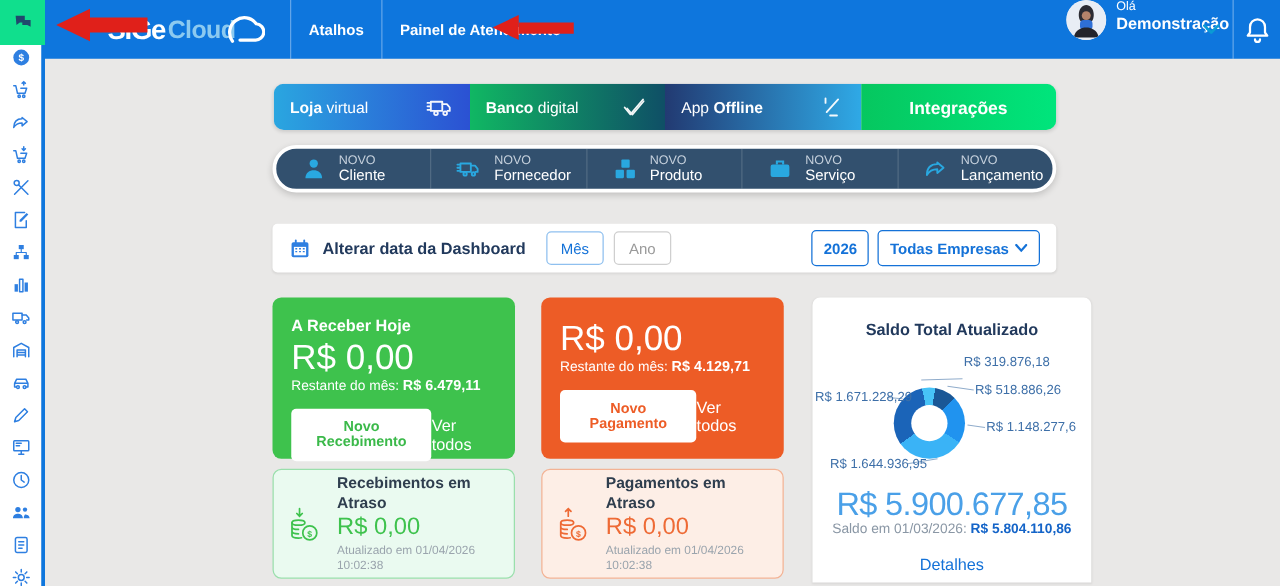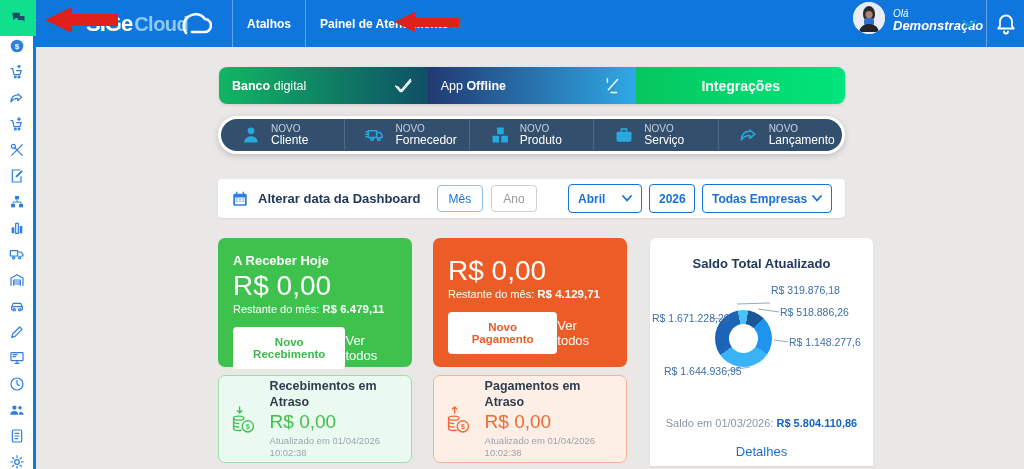--- a/index.html
+++ b/index.html
@@ -17,21 +17,21 @@
 
   
   .topbar { position:absolute; left:36px; top:0; width:988px; height:47px; background:#0e76dd; z-index:20; }
   .logo { position:absolute; left:50px; top:11px; display:flex; align-items:center; cursor:pointer; }
   .logo-sige { color:#ffffff; font-weight:bold; font-size:22px; letter-spacing:-1px; }
   .logo-cloud { color:#8ccaf0; font-weight:bold; font-size:20px; letter-spacing:-0.5px; margin-left:2px; }
   .logo-cloudshape { margin-left:-10px; margin-top:-6px; }
   .top-menu { position:absolute; left:196px; top:0; height:47px; display:flex; }
   .top-menu-item { padding:0 14px; display:flex; align-items:center; color:#ffffff; font-weight:bold;
                    font-size:12px; border-left:1px solid rgba(255,255,255,0.35); cursor:pointer; }
-  .userbox { position:absolute; left:817px; top:0; height:34px; display:flex; align-items:flex-end; cursor:pointer;font-style:italic; }
+  .userbox { position:absolute; left:817px; top:0; height:34px; display:flex; align-items:flex-start; cursor:pointer; }
   .avatar { width:32px; height:32px; border-radius:50%; overflow:hidden; background:#e8edf5; }
   .usertext { margin-left:8px; color:#fff; line-height:1.15; }
   .usertext .hi { font-size:10px; font-weight:normal; }
   .usertext .nm { font-size:13px; font-weight:bold; }
   .chev { position:absolute; left:926px; top:19px; cursor:pointer; }
   .top-divider { position:absolute; left:950px; top:0; width:1px; height:47px; background:rgba(255,255,255,0.35); }
   .bell { position:absolute; left:958px; top:12px; cursor:pointer; }
 
   
   .arrow { position:absolute; display:flex; align-items:center; z-index:50; }
@@ -300,20 +300,29 @@
 <div class="arrow arrow1">
   <div class="head"></div>
   <div class="shaft"></div>
 </div>
 <div class="arrow arrow2">
   <div class="head"></div>
   <div class="shaft"></div>
 </div>
 
 <div class="banner">
+  <div class="bbtn bbtn-loja">
+    <span><span></span><b>Loja</b><span> virtual</span></span>
+    <svg class="bicon" viewBox="0 0 24 24">
+        <rect x="4" y="7" width="10" height="8"></rect>
+        <path d="M14 9h4l2.5 3v3h-2M1 8h2M1 11h2.5M1 14h2"></path>
+        <circle cx="8.5" cy="17" r="1.6"></circle>
+        <circle cx="16.5" cy="17" r="1.6"></circle>
+      </svg>
+  </div>
   <div class="bbtn bbtn-banco">
     <span><span></span><b>Banco</b><span> digital</span></span>
     <svg class="bicon" viewBox="0 0 24 24">
         <path d="M3 12l5 6L19 5"></path>
         <path d="M8 12l5 6L24 5" transform="translate(-2,2) scale(0.9)"></path>
       </svg>
   </div>
   <div class="bbtn bbtn-offline">
     <span><span>App </span><b>Offline</b><span></span></span>
     <svg class="bicon" viewBox="0 0 24 24">
@@ -388,26 +397,20 @@
       <path d="M7 12h2M11 12h2M15 12h2M7 15h2M11 15h2M15 15h2" stroke="#2e7fe1" stroke-width="1.4"></path>
   </svg>
   <span class="filter-label">Alterar data da Dashboard</span>
   <div class="tgl tgl-mes">
       <span>Mês</span>
     </div>
   <div class="tgl tgl-ano">
       <span>Ano</span>
     </div>
   <div class="selects">
-    <div class="sel sel-month">
-      <span>Abril</span>
-      <svg width="10" height="7" viewBox="0 0 10 7">
-          <path d="M1 1l4 4.5L9 1" fill="none" stroke="#1472d8" stroke-width="1.8" stroke-linecap="round"></path>
-        </svg>
-    </div>
     <div class="sel sel-year">
       <span>2026</span>
       <svg width="10" height="7" viewBox="0 0 10 7">
           <path d="M1 1l4 4.5L9 1" fill="none" stroke="#1472d8" stroke-width="1.8" stroke-linecap="round"></path>
         </svg>
     </div>
     <div class="sel sel-comp">
       <span>Todas Empresas</span>
       <svg width="10" height="7" viewBox="0 0 10 7">
           <path d="M1 1l4 4.5L9 1" fill="none" stroke="#1472d8" stroke-width="1.8" stroke-linecap="round"></path>
@@ -479,15 +482,16 @@
       <path d="M138 104 L124 102"></path>
       <path d="M60 80 L72 81"></path>
       <path d="M76 133 L100 129"></path>
     </g>
   </svg>
   <span class="dlabel" style="left:121px; top:46px;">R$ 319.876,18</span>
   <span class="dlabel" style="left:130px; top:68px;">R$ 518.886,26</span>
   <span class="dlabel" style="left:139px; top:98px;">R$ 1.148.277,6</span>
   <span class="dlabel" style="left:2px; top:74px;">R$ 1.671.228,29</span>
   <span class="dlabel" style="left:14px; top:127px;">R$ 1.644.936,95</span>
+  <div class="stotal">R$ 5.900.677,85</div>
   <div class="sprev"><span>Saldo em 01/03/2026: </span><b>R$ 5.804.110,86</b></div>
   <div class="sdetails">Detalhes</div>
 </div>
 
 </body></html>

